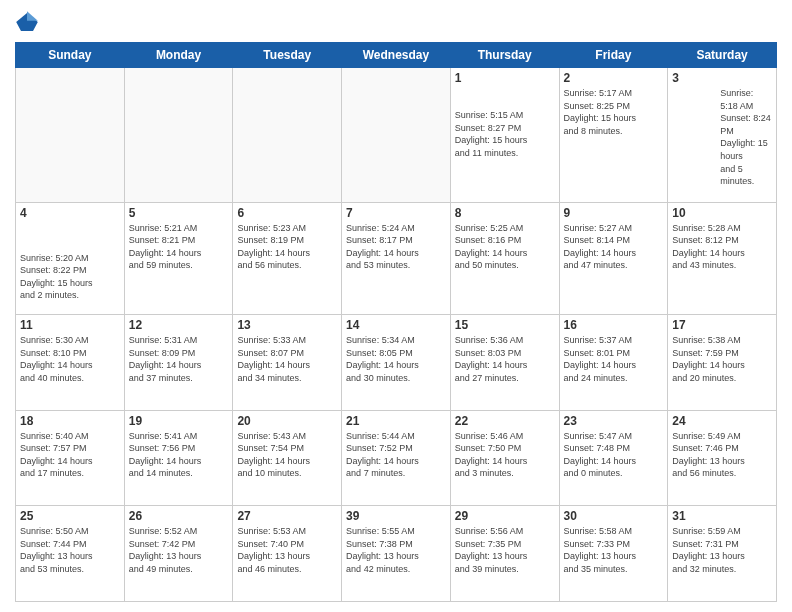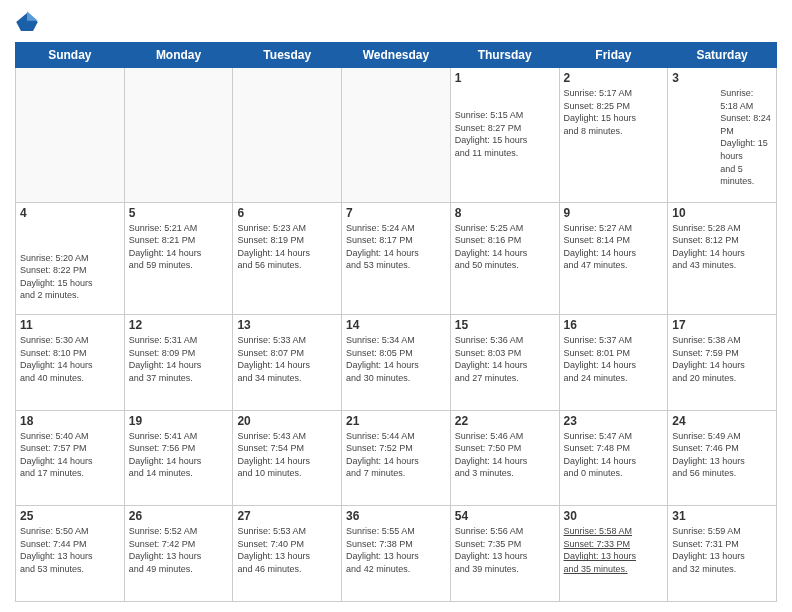--- a/index.html
+++ b/index.html
@@ -320,36 +320,36 @@
 and 49 minutes.</div>
           </td>
           <td class="day-cell">
             <span class="day-num">27</span>
             <div class="day-info" style="white-space: pre-line;">Sunrise: 5:53 AM
 Sunset: 7:40 PM
 Daylight: 13 hours
 and 46 minutes.</div>
           </td>
           <td class="day-cell">
-            <span class="day-num">36</span>
+            <span class="day-num">39</span>
             <div class="day-info" style="white-space: pre-line;">Sunrise: 5:55 AM
 Sunset: 7:38 PM
 Daylight: 13 hours
 and 42 minutes.</div>
           </td>
           <td class="day-cell">
-            <span class="day-num">54</span>
+            <span class="day-num">29</span>
             <div class="day-info" style="white-space: pre-line;">Sunrise: 5:56 AM
 Sunset: 7:35 PM
 Daylight: 13 hours
 and 39 minutes.</div>
           </td>
           <td class="day-cell">
             <span class="day-num">30</span>
-            <div class="day-info" style="white-space: pre-line; text-decoration: underline;">Sunrise: 5:58 AM
+            <div class="day-info" style="white-space: pre-line;">Sunrise: 5:58 AM
 Sunset: 7:33 PM
 Daylight: 13 hours
 and 35 minutes.</div>
           </td>
           <td class="day-cell">
             <span class="day-num">31</span>
             <div class="day-info" style="white-space: pre-line;">Sunrise: 5:59 AM
 Sunset: 7:31 PM
 Daylight: 13 hours
 and 32 minutes.</div>

